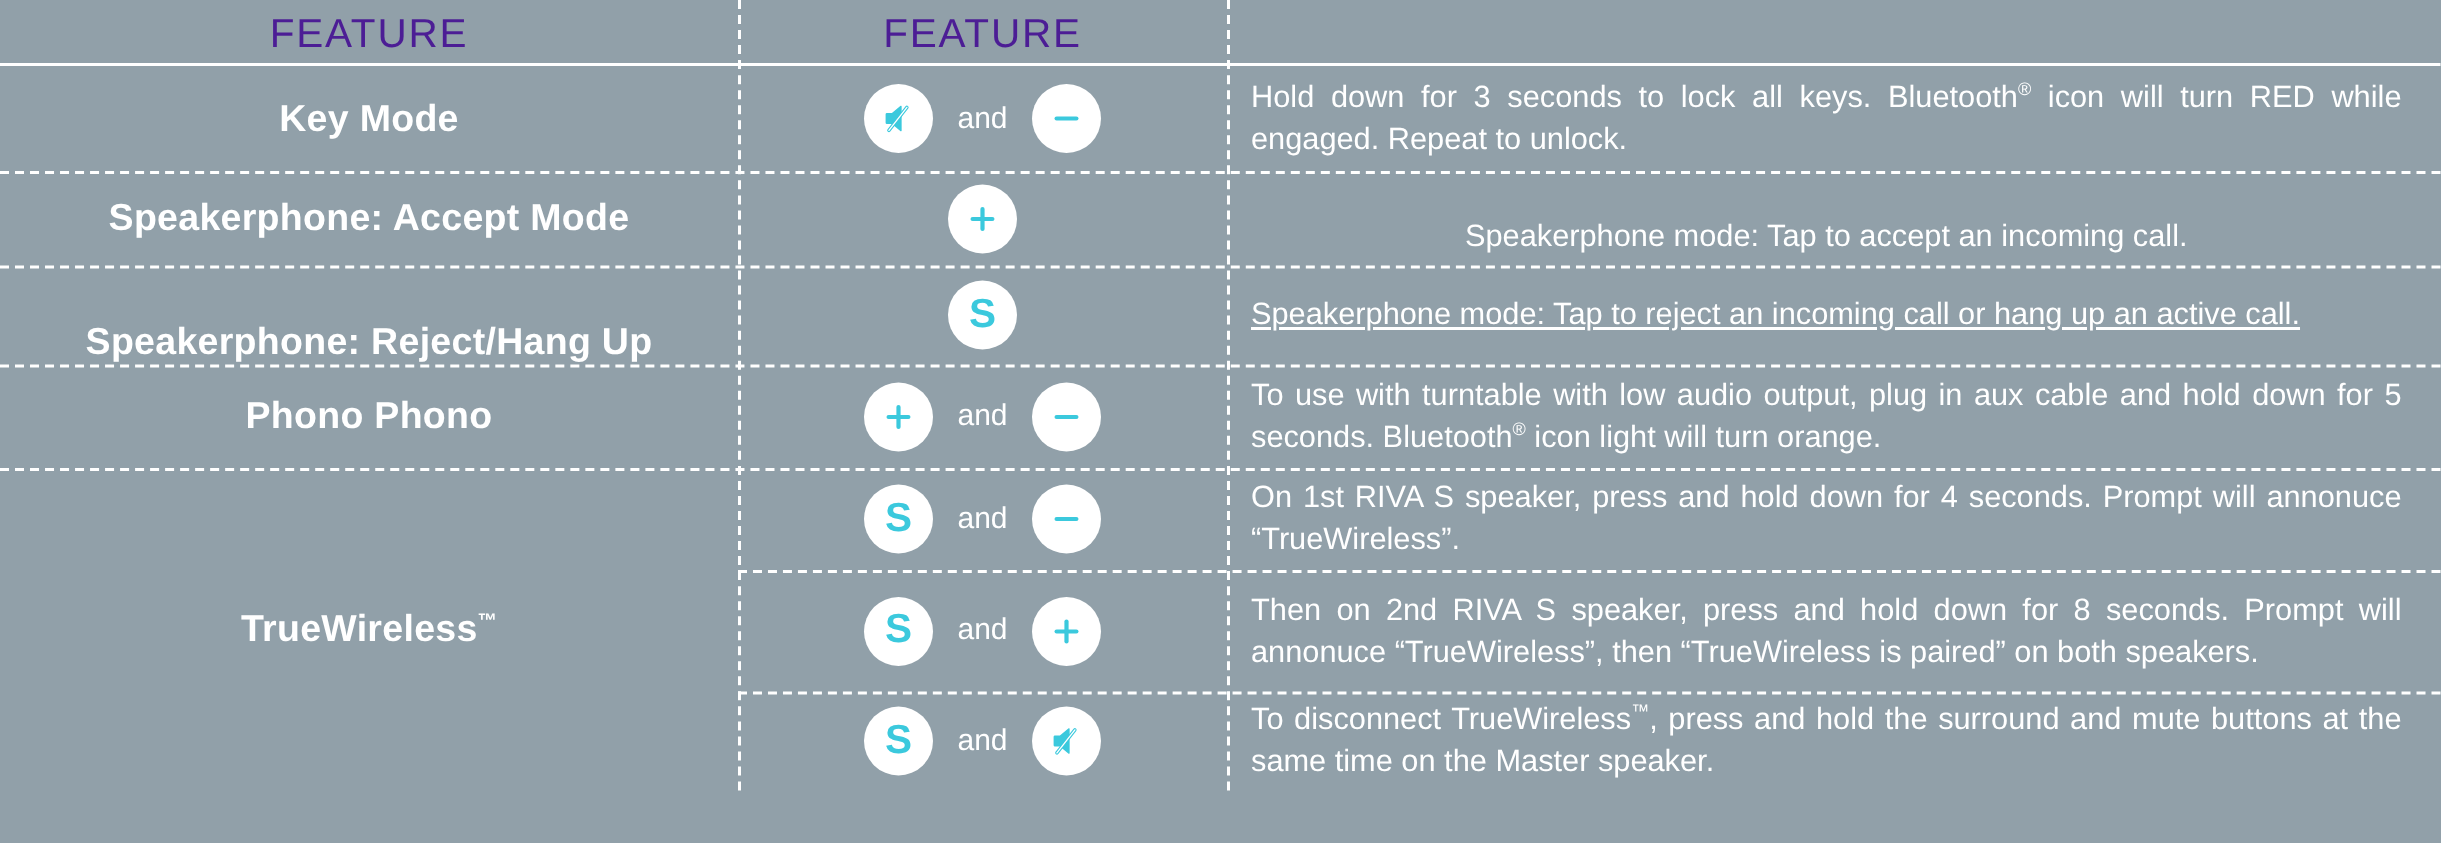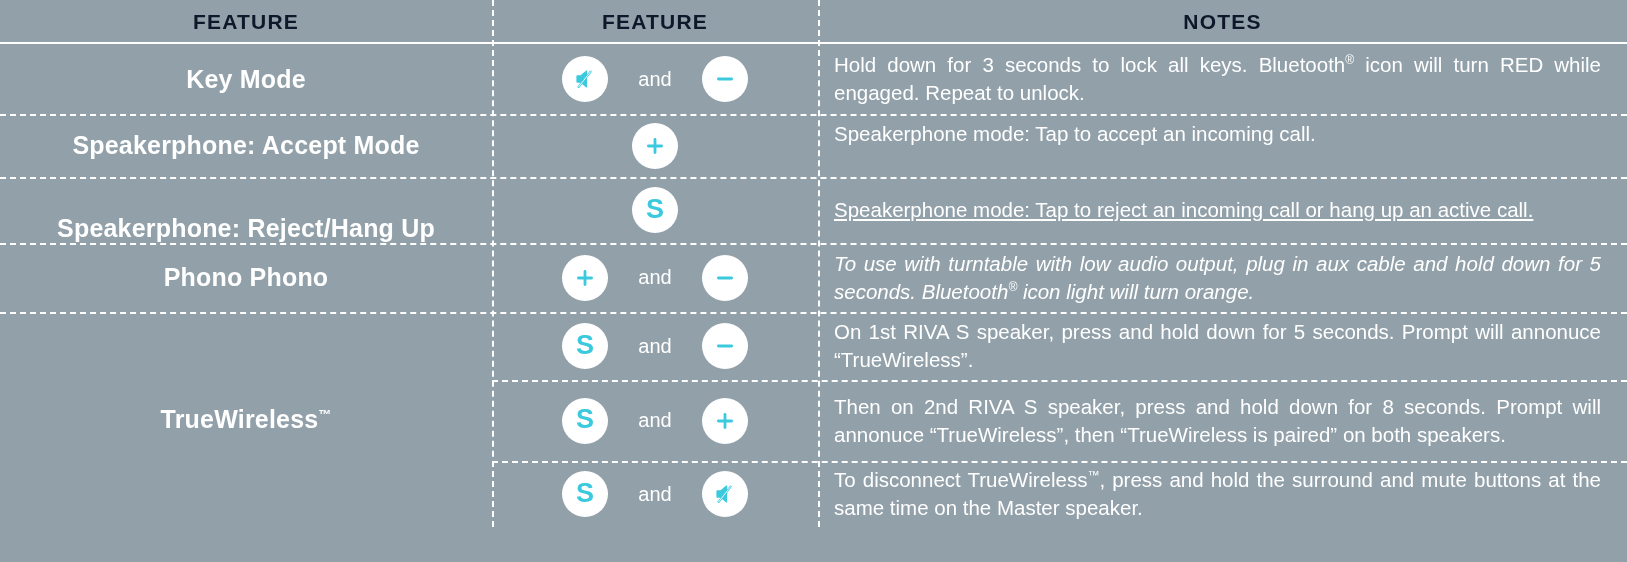--- a/index.html
+++ b/index.html
@@ -12,21 +12,21 @@
   }
   .table{position:relative;width:1627px;height:562px;box-sizing:border-box;}
 
   
   .head{
     position:absolute;left:0;top:0;width:1627px;height:44px;
     display:flex;
   }
   .head .hcell{
     display:flex;align-items:center;justify-content:center;
-    color:#0f172a;font-size:21px;font-weight:700;letter-spacing:1.2px;
+    color:#4c1d95;font-size:27px;font-weight:400;letter-spacing:1.2px;
     box-sizing:border-box;
   }
   .head .c1{width:492px;}
   .head .c2{width:326px;}
   .head .c3{width:809px;}
   .head-rule{
     position:absolute;left:0;top:42px;width:1627px;height:2px;background:#ffffff;
   }
 
   
@@ -53,21 +53,21 @@
     display:flex;align-items:center;justify-content:center;
     text-align:center;
     color:#ffffff;font-weight:bold;font-size:25px;letter-spacing:0.2px;
     padding:0 10px;
   }
   .feature .tm{font-size:13px;vertical-align:super;font-weight:bold;letter-spacing:0;}
 
   .buttons{
     left:492px;width:326px;
     display:flex;align-items:center;justify-content:center;
-    gap:30px;
+    gap:16px;
   }
 
   .notes{
     left:818px;width:809px;
     display:flex;align-items:center;
     color:#ffffff;font-size:20.5px;line-height:1.35;
     padding:0 26px 0 16px;
     text-align:justify;
     text-justify:inter-word;
   }
@@ -93,21 +93,20 @@
   }
 </style>
 </head>
 <body>
 
 <div class="table">
 
   <div class="head">
     <div class="hcell c1">FEATURE</div>
     <div class="hcell c2">FEATURE</div>
-    <div class="hcell c3">NOTES</div>
   </div>
   <div class="head-rule"></div>
 
   <div class="vdiv v1"></div>
   <div class="vdiv v2"></div>
 
   <div id="body-layer">
       <div class="cell feature" style="top:44px;height:70px;">
         <span>Key Mode</span>
       </div>
@@ -148,21 +147,21 @@
       <div class="cell buttons" style="top:114px;height:63px;">
         <span class="key">
           <span>
             <svg width="22" height="22" viewBox="0 0 22 22" aria-hidden="true">
               <rect x="3" y="9.6" width="16" height="2.8" rx="1.4" fill="#3bc9dd"></rect>
               <rect x="9.6" y="3" width="2.8" height="16" rx="1.4" fill="#3bc9dd"></rect>
             </svg>
           </span>
         </span>
       </div>
-      <div class="cell notes" style="top:102px;height:63px;">
+      <div class="cell notes" style="top:126px;height:63px;justify-content:center;">
         <span>Speakerphone mode: Tap to accept an incoming call.</span>
       </div>
       <div class="hdiv full" style="top:114px;"></div>
       <div class="cell buttons" style="top:177px;height:66px;">
         <span class="key">
           <span><span class="glyph-s">S</span></span>
         </span>
       </div>
       <div class="cell notes" style="top:177px;height:66px;text-decoration:underline;">
         <span>Speakerphone mode: Tap to reject an incoming call or hang up an active call.</span>
@@ -179,39 +178,39 @@
         </span>
         <span class="andlbl">and</span>
         <span class="key">
           <span>
             <svg width="22" height="22" viewBox="0 0 22 22" aria-hidden="true">
               <rect x="3" y="9.6" width="16" height="2.8" rx="1.4" fill="#3bc9dd"></rect>
             </svg>
           </span>
         </span>
       </div>
-      <div class="cell notes" style="top:243px;height:69px;font-style:italic;">
+      <div class="cell notes" style="top:243px;height:69px;">
         <span>To use with turntable with low audio output, plug in aux cable and hold down for 5 seconds. Bluetooth<span class="sup">®</span> icon light will turn orange.</span>
       </div>
       <div class="hdiv full" style="top:243px;"></div>
       <div class="cell buttons" style="top:312px;height:68px;">
         <span class="key">
           <span><span class="glyph-s">S</span></span>
         </span>
         <span class="andlbl">and</span>
         <span class="key">
           <span>
             <svg width="22" height="22" viewBox="0 0 22 22" aria-hidden="true">
               <rect x="3" y="9.6" width="16" height="2.8" rx="1.4" fill="#3bc9dd"></rect>
             </svg>
           </span>
         </span>
       </div>
       <div class="cell notes" style="top:312px;height:68px;">
-        <span>On 1st RIVA S speaker, press and hold down for 5 seconds. Prompt will annonuce “TrueWireless”.</span>
+        <span>On 1st RIVA S speaker, press and hold down for 4 seconds. Prompt will annonuce “TrueWireless”.</span>
       </div>
       <div class="hdiv full" style="top:312px;"></div>
       <div class="cell buttons" style="top:380px;height:81px;">
         <span class="key">
           <span><span class="glyph-s">S</span></span>
         </span>
         <span class="andlbl">and</span>
         <span class="key">
           <span>
             <svg width="22" height="22" viewBox="0 0 22 22" aria-hidden="true">

